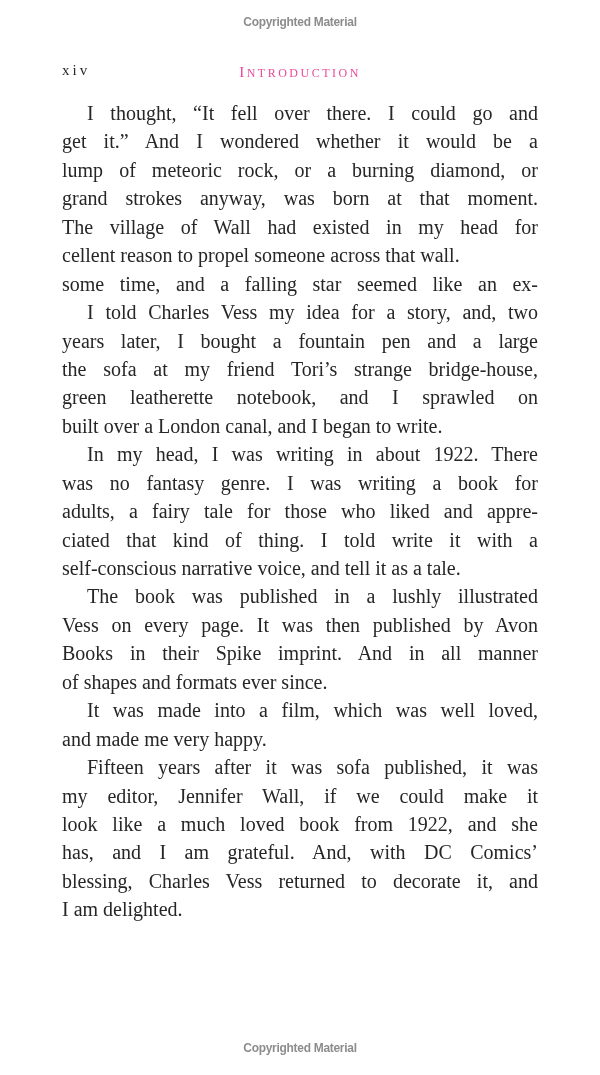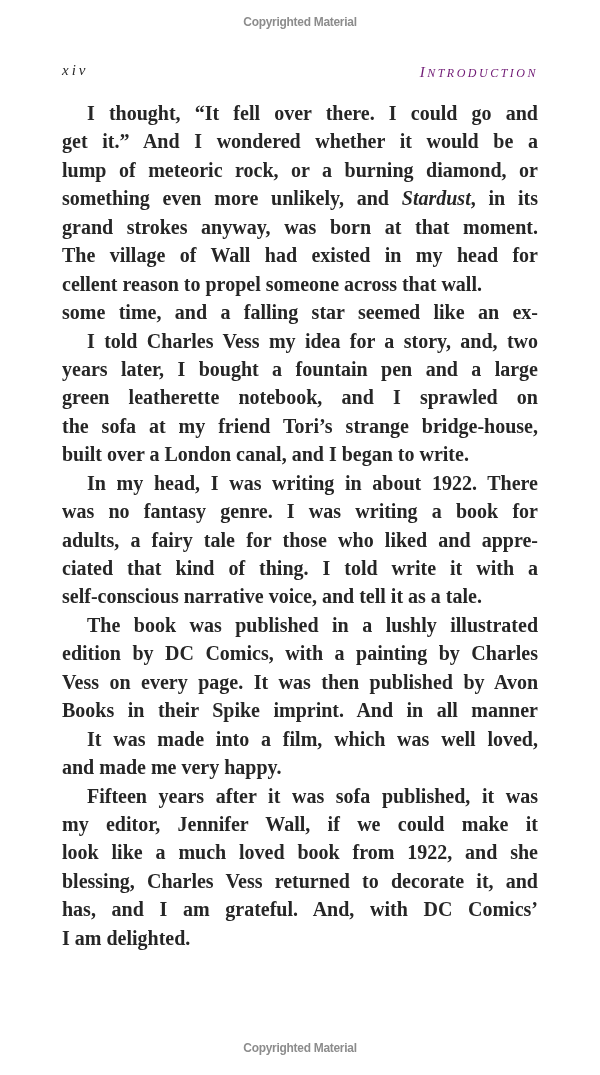--- a/index.html
+++ b/index.html
@@ -30,54 +30,53 @@
   }
   .watermark.top { top: 14px; }
   .watermark.bottom { top: 1040px; }
 
   .page-header {
     position: absolute;
     top: 58px;
     left: 62px;
     width: 476px;
     height: 24px;
-    font-style: italic;
   }
   .folio {
     position: absolute;
     left: 0;
     top: 4px;
     font-size: 15px;
     letter-spacing: 3px;
     color: #2a2a2a;
   }
   .chapter-title {
     position: absolute;
     left: 0;
     width: 100%;
     top: 0;
-    text-align: right;
+    text-align: center;
     font-size: 16.5px;
     letter-spacing: 2.5px;
-    color: #701a75;
+    color: #ec4899;
   }
   .chapter-title::first-letter {
     font-size: 21px;
     letter-spacing: 2.5px;
   }
 
   .body-text {
     position: absolute;
     top: 99px;
     left: 62px;
     width: 476px;
     font-size: 20px;
     line-height: 28.45px;
   }
-  .paragraph { margin: 0; font-weight: bold; }
+  .paragraph { margin: 0; }
   .line {
     text-align: justify;
     text-align-last: justify;
     white-space: normal;
     height: 28.45px;
     overflow: visible;
   }
   .line.last {
     text-align-last: left;
   }
@@ -98,55 +97,54 @@
   <div class="page-header">
     <span class="folio">xiv</span>
     <span class="chapter-title" style="font-variant: small-caps; text-transform: lowercase;">Introduction</span>
   </div>
 
   <div class="body-text">
       <div class="paragraph">
         <div class="line first">I thought, “It fell over there. I could go and</div>
         <div class="line">get it.” And I wondered whether it would be a</div>
         <div class="line">lump of meteoric rock, or a burning diamond, or</div>
-        <div class="line">something even more unlikely, and <em>Stardust</em>, in its</div>
         <div class="line">grand strokes anyway, was born at that moment.</div>
         <div class="line">The village of Wall had existed in my head for</div>
         <div class="line last">cellent reason to propel someone across that wall.</div>
         <div class="line">some time, and a falling star seemed like an ex-</div>
       </div>
       <div class="paragraph">
         <div class="line first">I told Charles Vess my idea for a story, and, two</div>
         <div class="line">years later, I bought a fountain pen and a large</div>
+        <div class="line">the sofa at my friend Tori’s strange bridge-house,</div>
         <div class="line">green leatherette notebook, and I sprawled on</div>
-        <div class="line">the sofa at my friend Tori’s strange bridge-house,</div>
         <div class="line last">built over a London canal, and I began to write.</div>
       </div>
       <div class="paragraph">
         <div class="line first">In my head, I was writing in about 1922. There</div>
         <div class="line">was no fantasy genre. I was writing a book for</div>
         <div class="line">adults, a fairy tale for those who liked and appre-</div>
         <div class="line">ciated that kind of thing. I told write it with a</div>
         <div class="line last">self-conscious narrative voice, and tell it as a tale.</div>
       </div>
       <div class="paragraph">
         <div class="line first">The book was published in a lushly illustrated</div>
-        <div class="line">edition by DC Comics, with a painting by Charles</div>
         <div class="line">Vess on every page. It was then published by Avon</div>
         <div class="line">Books in their Spike imprint. And in all manner</div>
+        <div class="line last">of shapes and formats ever since.</div>
       </div>
       <div class="paragraph">
         <div class="line first">It was made into a film, which was well loved,</div>
         <div class="line last">and made me very happy.</div>
       </div>
       <div class="paragraph">
         <div class="line first">Fifteen years after it was sofa published, it was</div>
         <div class="line">my editor, Jennifer Wall, if we could make it</div>
         <div class="line">look like a much loved book from 1922, and she</div>
+        <div class="line">has, and I am grateful. And, with DC Comics’</div>
         <div class="line">blessing, Charles Vess returned to decorate it, and</div>
-        <div class="line">has, and I am grateful. And, with DC Comics’</div>
         <div class="line last">I am delighted.</div>
       </div>
     </div>
 
   <div class="watermark bottom">Copyrighted Material</div>
 
 </div>
 
 </body></html>

